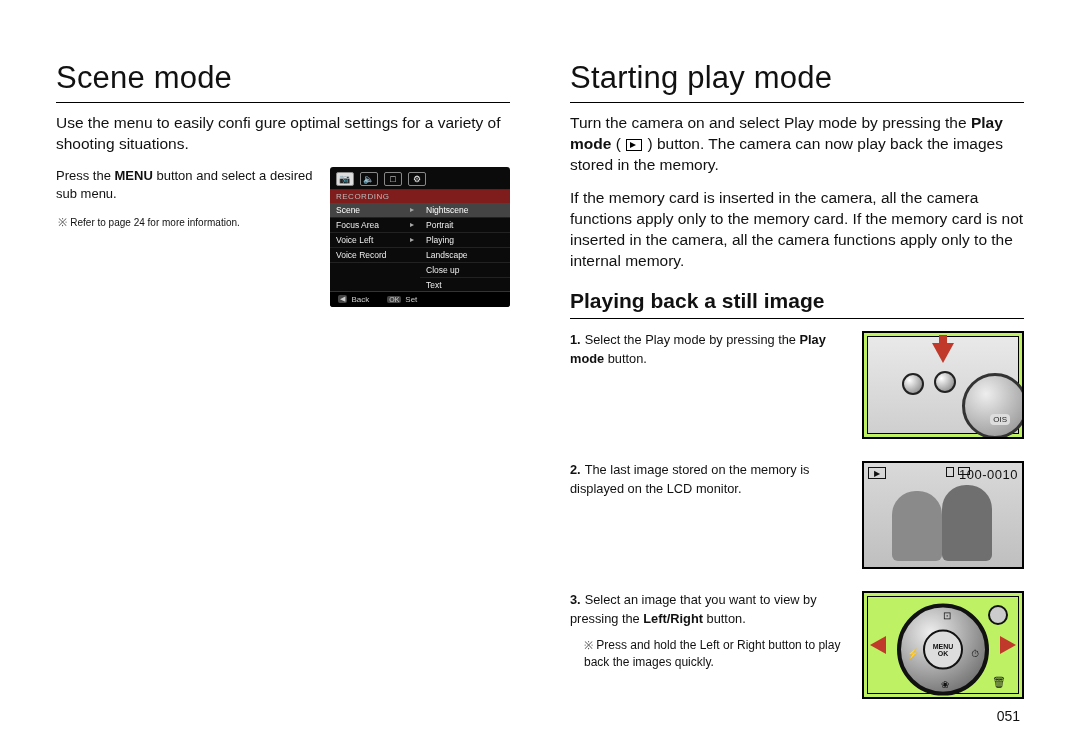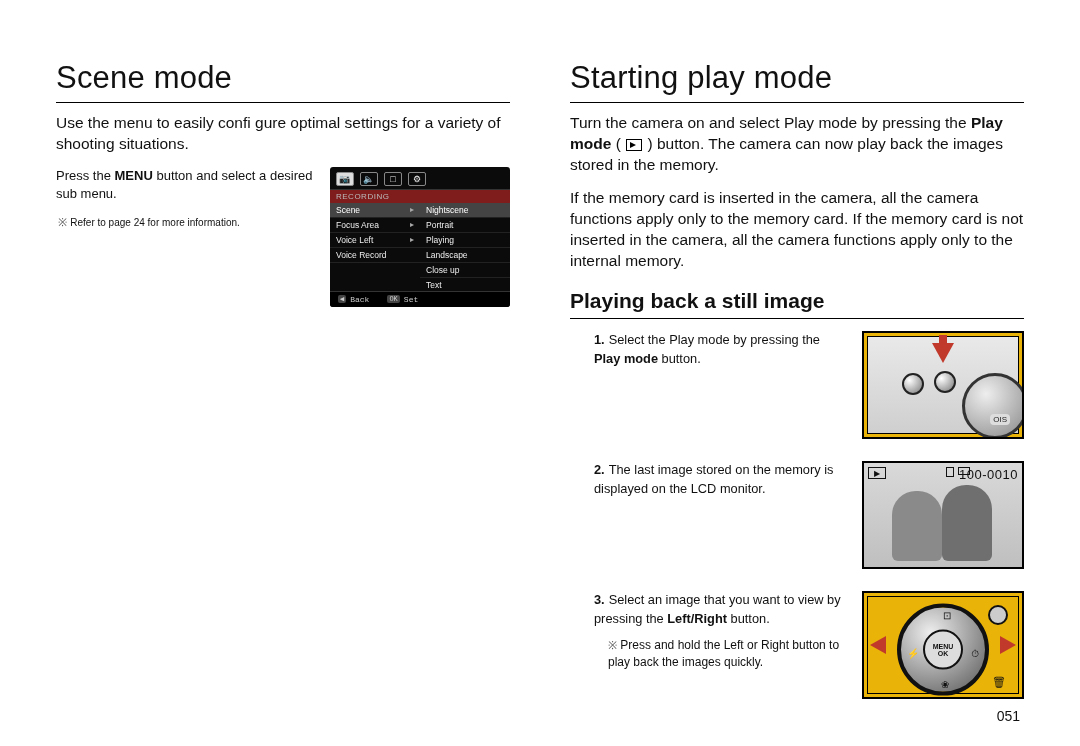--- a/index.html
+++ b/index.html
@@ -30,36 +30,36 @@
   .lcd-tabs { display: flex; gap: 6px; padding: 5px 6px 3px; border-bottom: 1px solid #333; }
   .lcd-tab { width: 18px; height: 14px; border: 1px solid #888; border-radius: 2px; display:flex; align-items:center; justify-content:center; font-size:9px; }
   .lcd-tab.active { background: #ddd; color:#000; }
   .lcd-header { background: #7f1d1d; color: #bbb; font-size: 8px; padding: 2px 6px; letter-spacing: 0.5px; }
   .lcd-body { display:flex; }
   .lcd-col { width: 50%; }
   .lcd-row { display:flex; justify-content:space-between; align-items:center; padding: 2px 6px; border-bottom:1px solid #222; font-size:8.5px; }
   .lcd-row.sel { background:#444; color:#fff; }
   .lcd-arrow { font-size:8px; color:#aaa; }
   .lcd-foot { position:absolute; bottom:0; left:0; right:0; display:flex; gap:18px; padding:3px 8px; background:#000; font-size:8px; color:#ccc; border-top:1px solid #333;}
-  .lcd-foot span { display:flex; align-items:center; gap:4px;font-family:Liberation Mono, monospace; }
+  .lcd-foot span { display:flex; align-items:center; gap:4px; }
   .lcd-foot .k { background:#444; border-radius:2px; padding:0 2px; font-size:7px;}
 
   h2.subheading {
     font-size: 21px; font-weight: 700; margin-top: 18px;
     border-bottom: 1px solid #000; padding-bottom: 5px; margin-bottom: 12px;
   }
   .steps { display:flex; flex-direction:column; gap: 22px; }
   .step { display:flex; gap:14px; align-items:flex-start; }
-  .step-text { flex: 1; font-size: 12.8px; line-height: 1.45; margin-left: 24px; }
+  .step-text { flex: 1; font-size: 12.8px; line-height: 1.45; }
   .step-num { font-weight:700; margin-right:4px; }
   .step-sub { font-size:12px; margin-top:8px; margin-left:14px; }
   .step-sub::before { content:"※ "; color:#555; font-size:11px;}
 
   .illus {
-    width: 162px; height: 108px; background:#eab308;
+    width: 162px; height: 108px; background:#bef264;
     border:2px solid #000; position:relative; overflow:hidden;
   }
   .illus-inner { position:absolute; inset:3px; border:1px solid #000; }
   
   .cam-top { position:absolute; inset:0; background:linear-gradient(#e9e9e9,#cfcfcf); }
   .cam-dial { position:absolute; right:-10px; bottom:-6px; width:66px; height:66px; border-radius:50%; background:radial-gradient(circle at 35% 30%, #eee, #888); border:3px solid #333;}
   .btn-round { position:absolute; width:22px; height:22px; border-radius:50%; background:radial-gradient(circle at 30% 30%,#fff,#777); border:2px solid #222;}
   .arrow-down { position:absolute; left:64px; top:6px; width:0;height:0; border-left:11px solid transparent; border-right:11px solid transparent; border-top:20px solid #c0392b; }
   .arrow-down::before { content:""; position:absolute; left:-4px; top:-28px; width:8px; height:12px; background:#c0392b;}
   .ois { position:absolute; right:8px; bottom:8px; font-size:8px; color:#222; background:#ddd; border-radius:4px; padding:1px 3px;}

